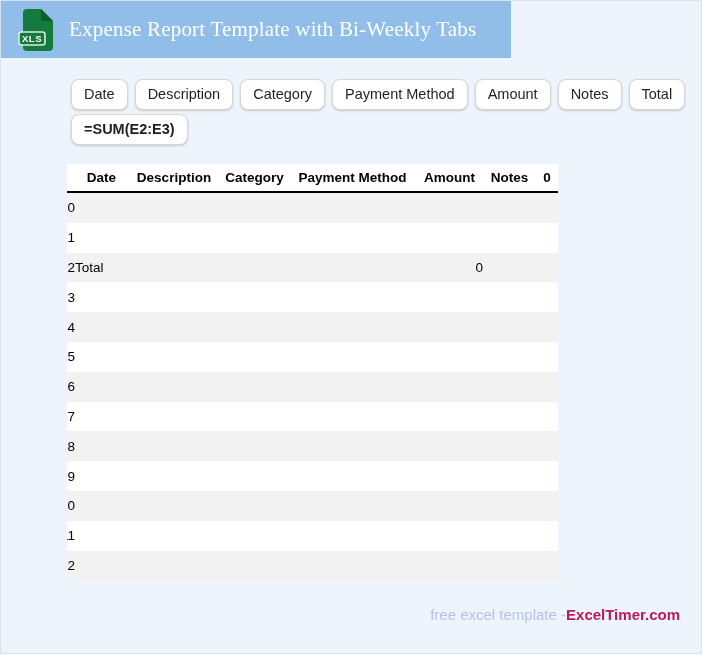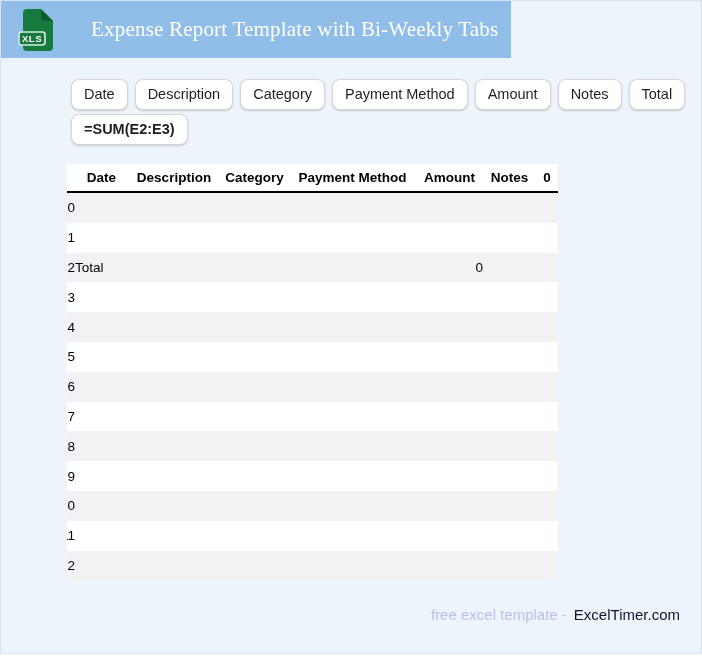--- a/index.html
+++ b/index.html
@@ -14,21 +14,21 @@
     width:700px; height:652px;
     border:1px solid #d8e1f1;
     background:#eef4fb;
     overflow:hidden;
   }
   .band {
     position:absolute; left:0; top:0;
     width:510px; height:57px;
     background:#90bee9;
     display:flex; align-items:center;
-    padding-left:17px; box-sizing:border-box;gap:22px;
+    padding-left:17px; box-sizing:border-box;
   }
   .xls-icon { width:36px; height:44px; flex:0 0 auto; }
   .band-title {
     color:#ffffff; font-size:21px; margin-left:15px;
     letter-spacing:0.2px; white-space:nowrap;font-family:Liberation Serif, serif;
   }
   .chips { position:absolute; left:70px; top:78px; }
   .chip-row { display:flex; gap:7px; }
   .chip {
     background:#ffffff;
@@ -61,21 +61,21 @@
   table.sheet tbody tr:nth-child(odd)  { background:#f2f2f2; }
   table.sheet tbody tr:nth-child(even) { background:#ffffff; }
   td.rownum  { text-align:right; padding-right:4px; }
   td.c-date  { text-align:left; padding-left:10px; }
   td.c-amount{ text-align:right; padding-right:8px; }
   .footer {
     position:absolute; right:21px; top:605px;
     font-size:15px; color:#b6c2e9; white-space:nowrap;
   }
   .footer .brand {
-    font-weight:normal; color:#0f172a; margin-left:7px;
+    font-weight:bold; color:#be185d; margin-left:0;
     text-decoration:none; cursor:pointer;
   }
 </style>
 </head>
 <body>
 
 <div class="card">
 
   <div class="band">
     <svg class="xls-icon" viewBox="0 0 36 44">

